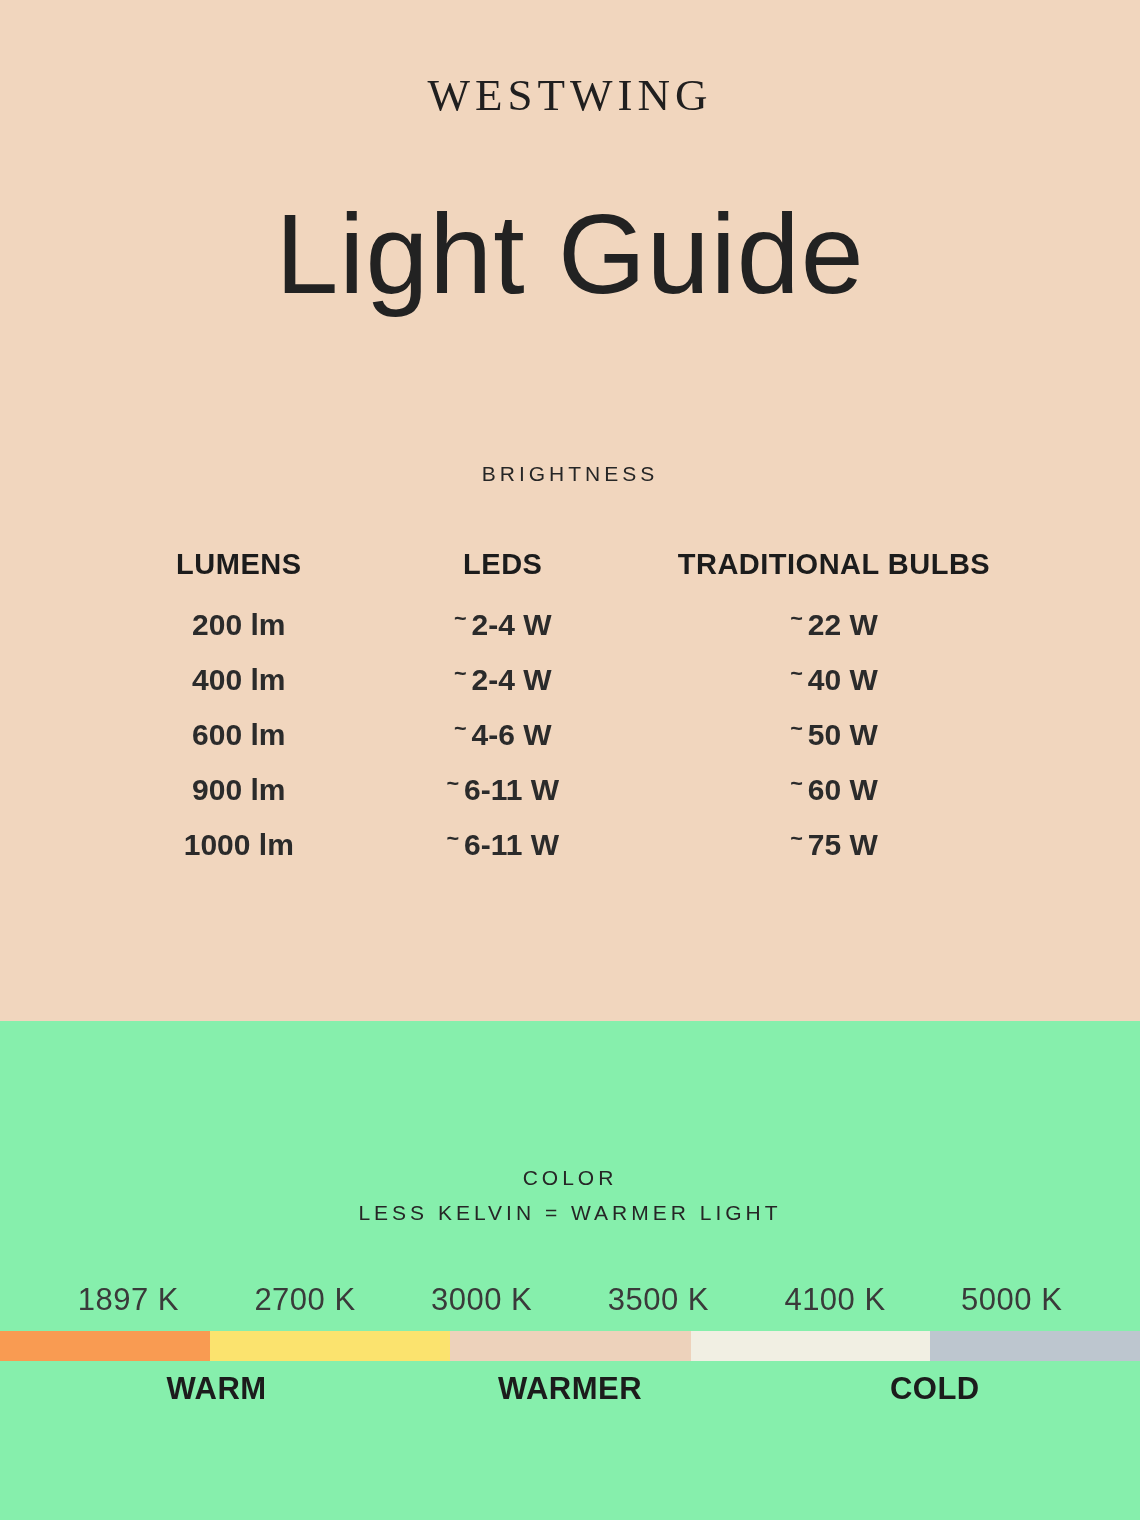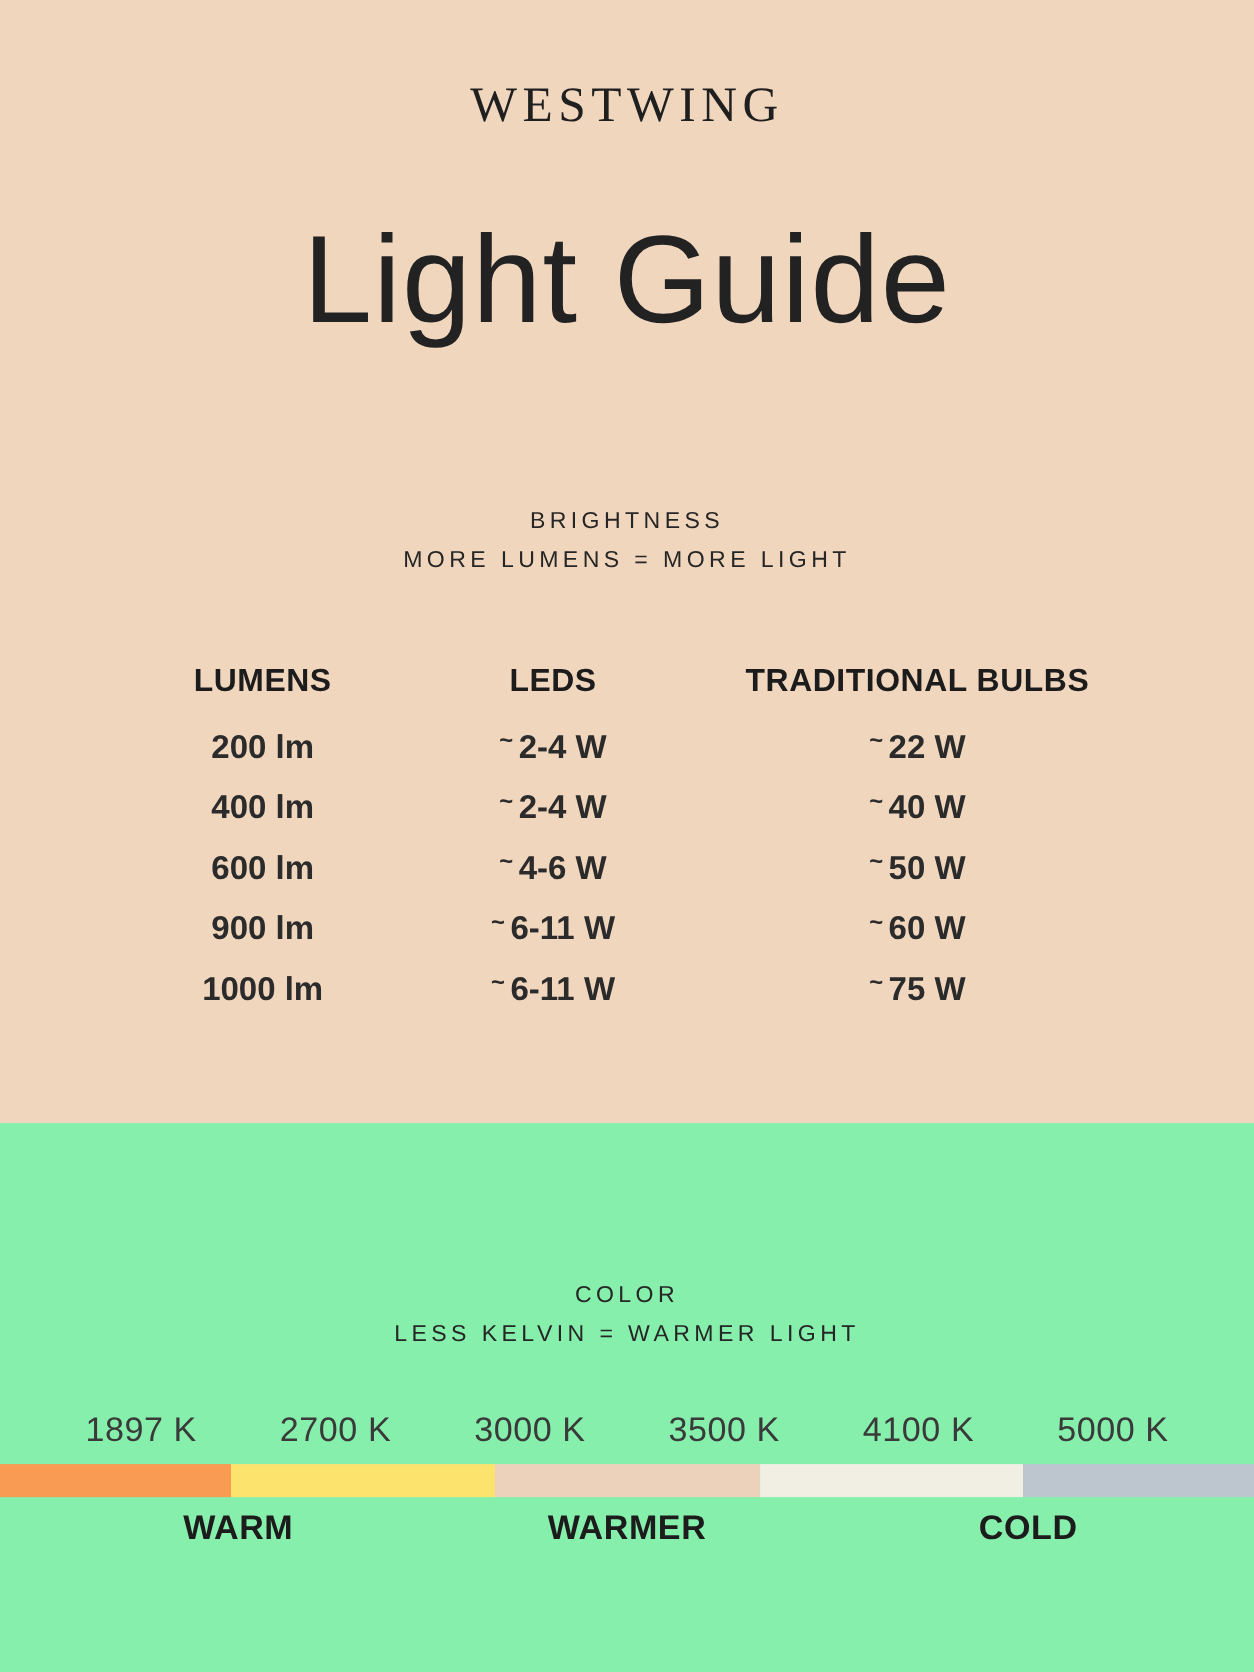--- a/index.html
+++ b/index.html
@@ -47,21 +47,21 @@
     font-family: Liberation Sans, sans-serif;
     font-size: 21px;
     letter-spacing: 4px;
     line-height: 35px;
     color: #262626;
   }
   .section-top .mono-heading { margin-top: 140px; }
 
   
   .lumens-table {
-    margin-top: 76px;
+    margin-top: 56px;
     padding: 0 90px;
   }
   .trow {
     display: flex;
     align-items: baseline;
   }
   .trow .c1 { width: 31%; text-align: center; }
   .trow .c2 { width: 24%; text-align: center; }
   .trow .c3 { width: 45%; text-align: center; }
   .thead {
@@ -139,21 +139,20 @@
 <div class="page">
 
   <section class="section-top" style="background: rgb(241, 214, 190);">
 
     <div class="brand-logo">WESTWING</div>
 
     <h1 class="main-title">Light Guide</h1>
 
     <div class="mono-heading">
       <div>BRIGHTNESS</div>
-      <div>MORE LUMENS = MORE LIGHT</div>
     </div>
 
     <div class="lumens-table">
       <div class="trow thead">
         <span class="c1">LUMENS</span>
         <span class="c2">LEDS</span>
         <span class="c3">TRADITIONAL BULBS</span>
       </div>
 
       <div class="tbody">

